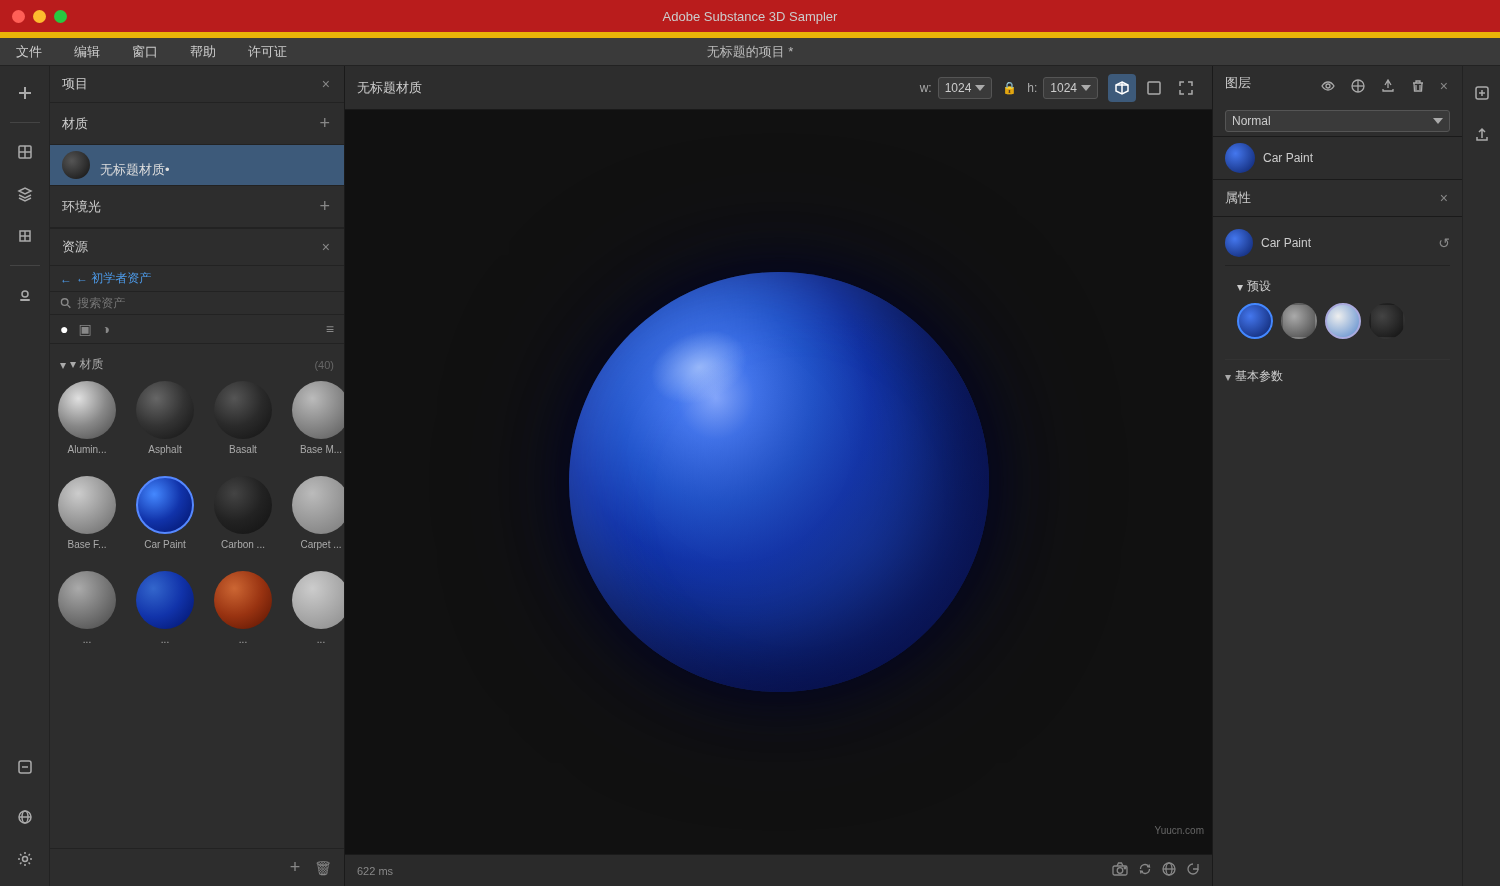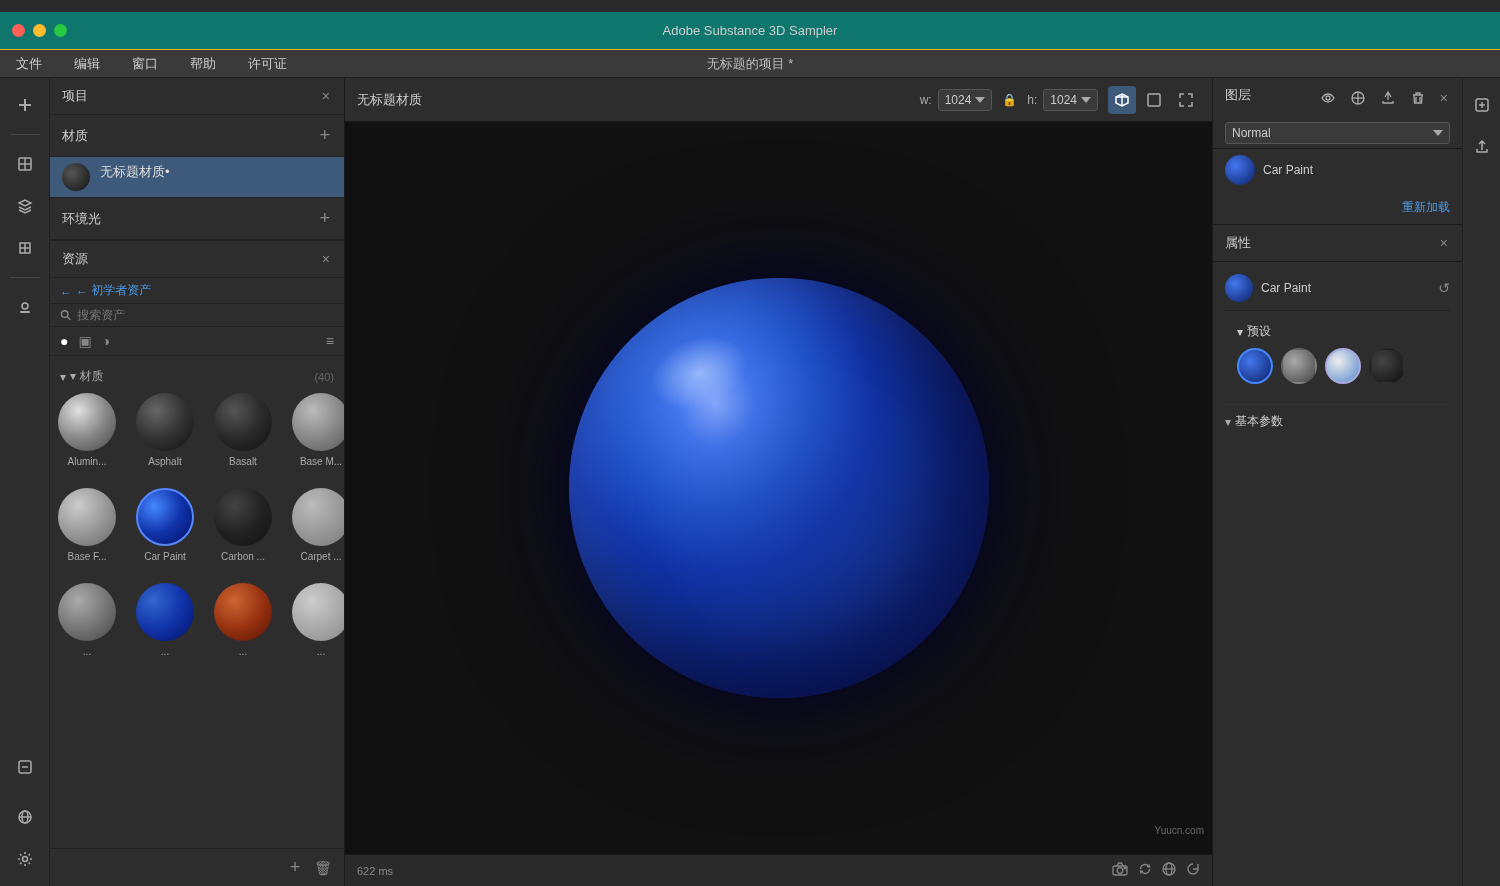--- a/index.html
+++ b/index.html
@@ -11,28 +11,27 @@
       font-size: 12px;
       color: #ccc;
       overflow: hidden;
       display: flex;
       flex-direction: column;
     }
 
     
     .title-bar {
       height: 38px;
-      background: #0f766e;
+      background: #b91c1c;
       display: flex;
       align-items: center;
       justify-content: center;
       position: relative;
       flex-shrink: 0;
-      border-bottom: 1px solid #eab308;
-      margin-top: 12px;
+      border-bottom: 6px solid #eab308;
     }
     .title-bar-controls {
       position: absolute;
       left: 12px;
       display: flex;
       gap: 8px;
     }
     .traffic-light {
       width: 13px; height: 13px;
       border-radius: 50%;
@@ -134,21 +133,21 @@
     .section-icon-btn {
       cursor: pointer;
       color: #888;
       font-size: 14px;
       padding: 2px;
     }
 
     
     .material-item {
       display: flex;
-      align-items: flex-start;
+      align-items: flex-end;
       padding: 6px 12px;
       cursor: pointer;
       gap: 10px;
       background: #3d5a7a;
     }
     .material-thumb {
       width: 28px; height: 28px;
       border-radius: 50%;
       background: radial-gradient(circle at 35% 35%, #555, #111);
       flex-shrink: 0;
@@ -939,23 +938,20 @@
               <path d="M0 0l5 6 5-6z"></path>
             </svg>
         </div>
       </div>
 
       <div class="layer-item">
         <div class="layer-thumb"></div>
         <span class="layer-name">Car Paint</span>
       </div>
 
-      <div class="reload-btn">
-        <a class="reload-link">重新加载</a>
-      </div>
     </div>
 
     <div class="properties-section">
       <div class="properties-header">
         <span class="section-title">属性</span>
         <span class="section-icon-btn">×</span>
       </div>
       <div class="properties-content">
         <div class="prop-item-header">
           <div class="prop-thumb"></div>

